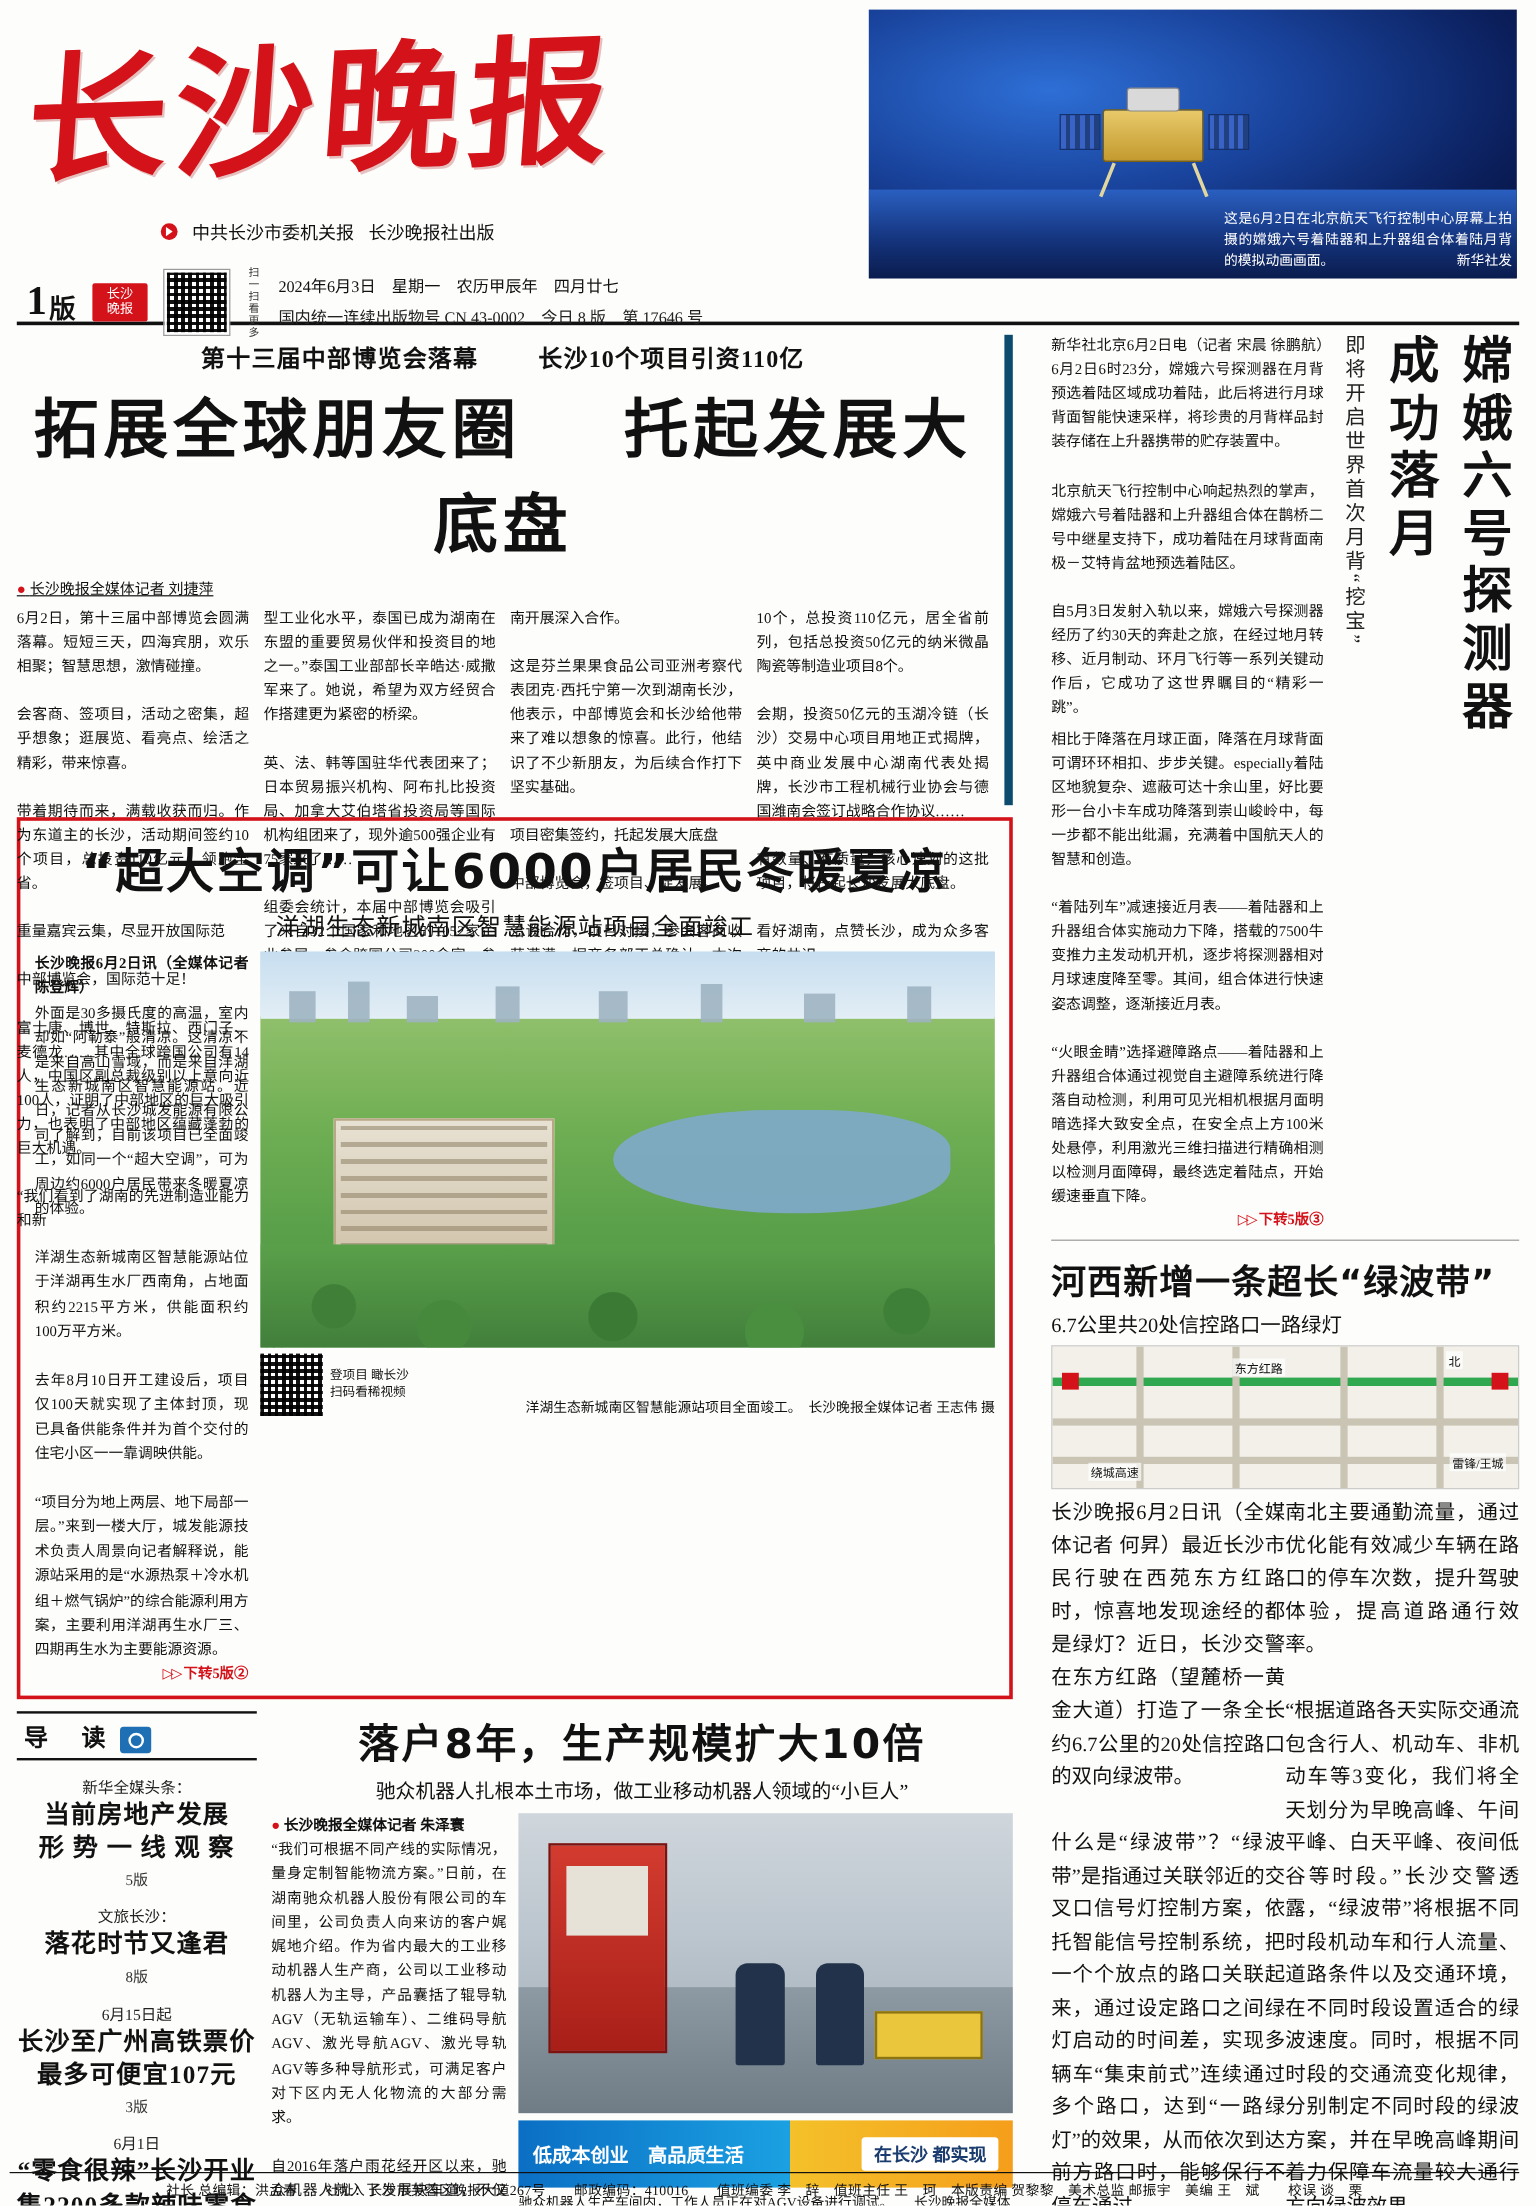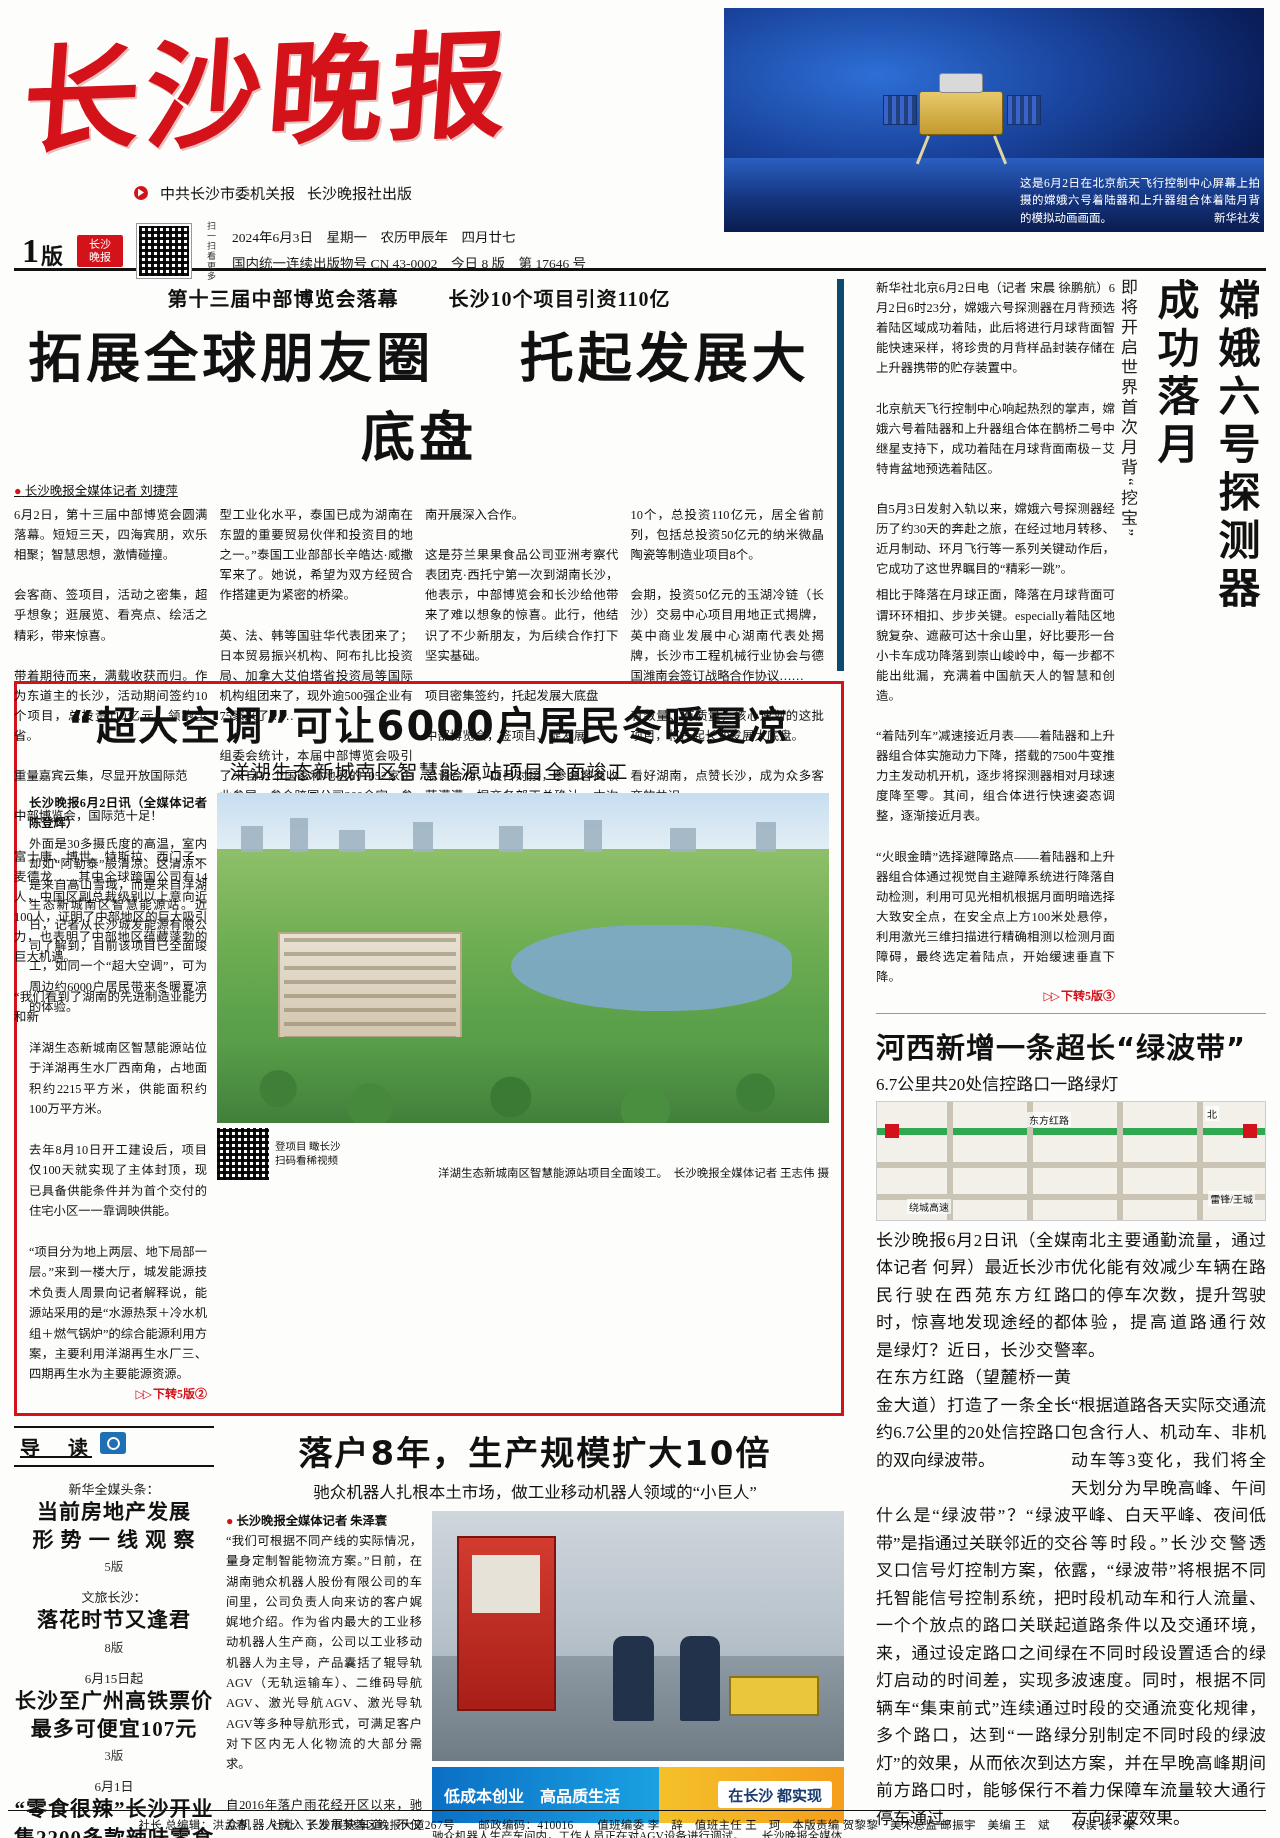--- a/index.html
+++ b/index.html
@@ -106,21 +106,21 @@
     text-align:center; font-size:54px; font-weight:bold; letter-spacing:4px;
     margin: 2px 0 8px; font-family:"DejaVu Sans","Liberation Sans",sans-serif;
   }
   .byline { font-size:12.5px; margin: 4px 0 6px; text-decoration: underline; }
   .byline .bullet{color:#d3121a;}
   .cols4 { display:flex; gap:12px; font-size:12.4px; line-height:1.62; text-align:justify;}
   .cols4 > div { flex:1; }
   .jump { color:#d3121a; font-weight:bold; font-size:12px; text-align:right; }
   .jump .arrows{letter-spacing:-2px;}
 
-  .topright { width: 390px; display:flex; gap:0; }
+  .topright { width: 390px; display:flex; gap:12px; }
   .tr-text { width:248px; font-size:12.4px; line-height:1.62; text-align:justify;}
   .vtitle {
     writing-mode: vertical-rl; font-size:42px; font-weight:bold; letter-spacing:6px;
     height: 360px; font-family:"DejaVu Sans","Liberation Sans",sans-serif;
   }
   .vsub { writing-mode: vertical-rl; font-size:17px; letter-spacing:3px; margin-right:4px; color:#222;}
 
   
   .feature {
     margin-top:10px; border:3px solid #d3121a; padding:10px 12px 8px;
@@ -158,22 +158,22 @@
      linear-gradient(180deg,#5aa04a,#417f3b);}
   .feat-caption { display:flex; align-items:flex-end; justify-content:space-between; font-size:11.5px; margin-top:5px;}
   .qr-small{width:52px;height:52px;background:repeating-linear-gradient(0deg,#111 0 3px,#fff 3px 6px),repeating-linear-gradient(90deg,#111 0 3px,transparent 3px 6px);background-blend-mode:multiply;}
   .qr-block{display:flex;gap:6px;align-items:center;}
   .qr-label{font-size:10.5px;line-height:1.3;}
 
   
   .bottom { display:flex; gap:12px; margin-top:10px; }
   .guide { width: 200px; }
   .guide-head {
-    display:flex;align-items:flex-start;gap:8px;border-top:2px solid #111;border-bottom:2px solid #111;
-    padding:4px 6px; font-size:20px; font-weight:bold; letter-spacing:4px;text-decoration:underline;
+    display:flex;align-items:flex-end;gap:8px;border-top:2px solid #111;border-bottom:2px solid #111;
+    padding:4px 6px; font-size:20px; font-weight:bold; letter-spacing:4px;
   }
   .guide-ico{width:26px;height:22px;background:#1f6fb5;border-radius:3px;position:relative;}
   .guide-ico:after{content:"";position:absolute;left:7px;top:5px;width:9px;height:9px;border:2px solid #fff;border-radius:50%;}
   .guide-item { margin-top:12px; text-align:center; }
   .gi-kicker{font-size:13px;color:#222;}
   .gi-title{font-size:21px;font-weight:bold;line-height:1.35;letter-spacing:1px;}
   .gi-page{font-size:12.5px;color:#333;margin-top:2px;}
 
   .robot { flex:1; }
   .robot-title{ text-align:center;font-size:34px;font-weight:bold;letter-spacing:2px;

